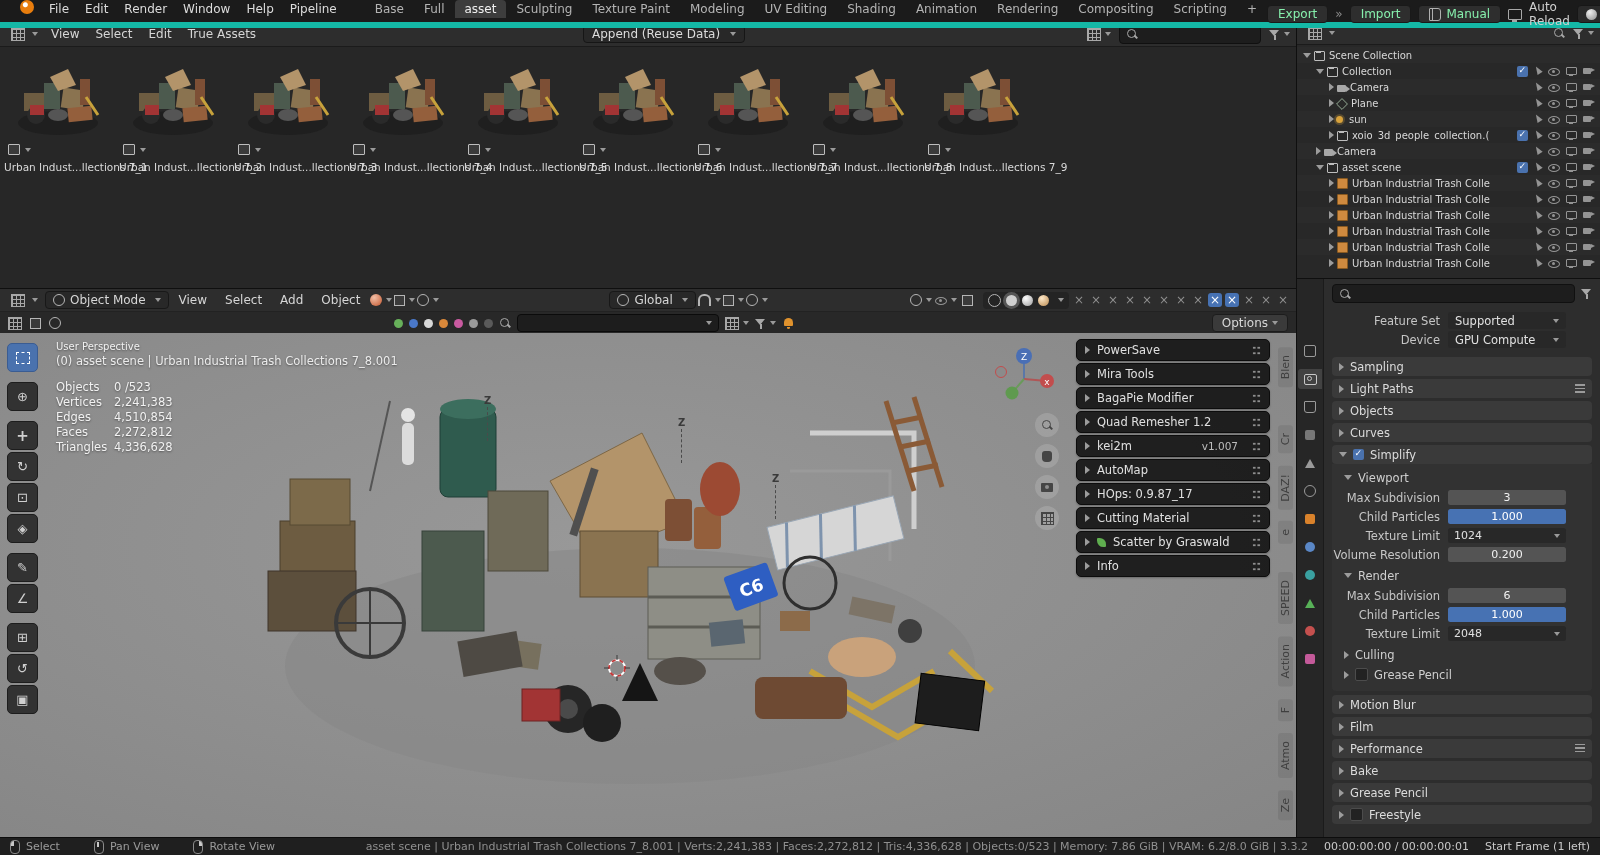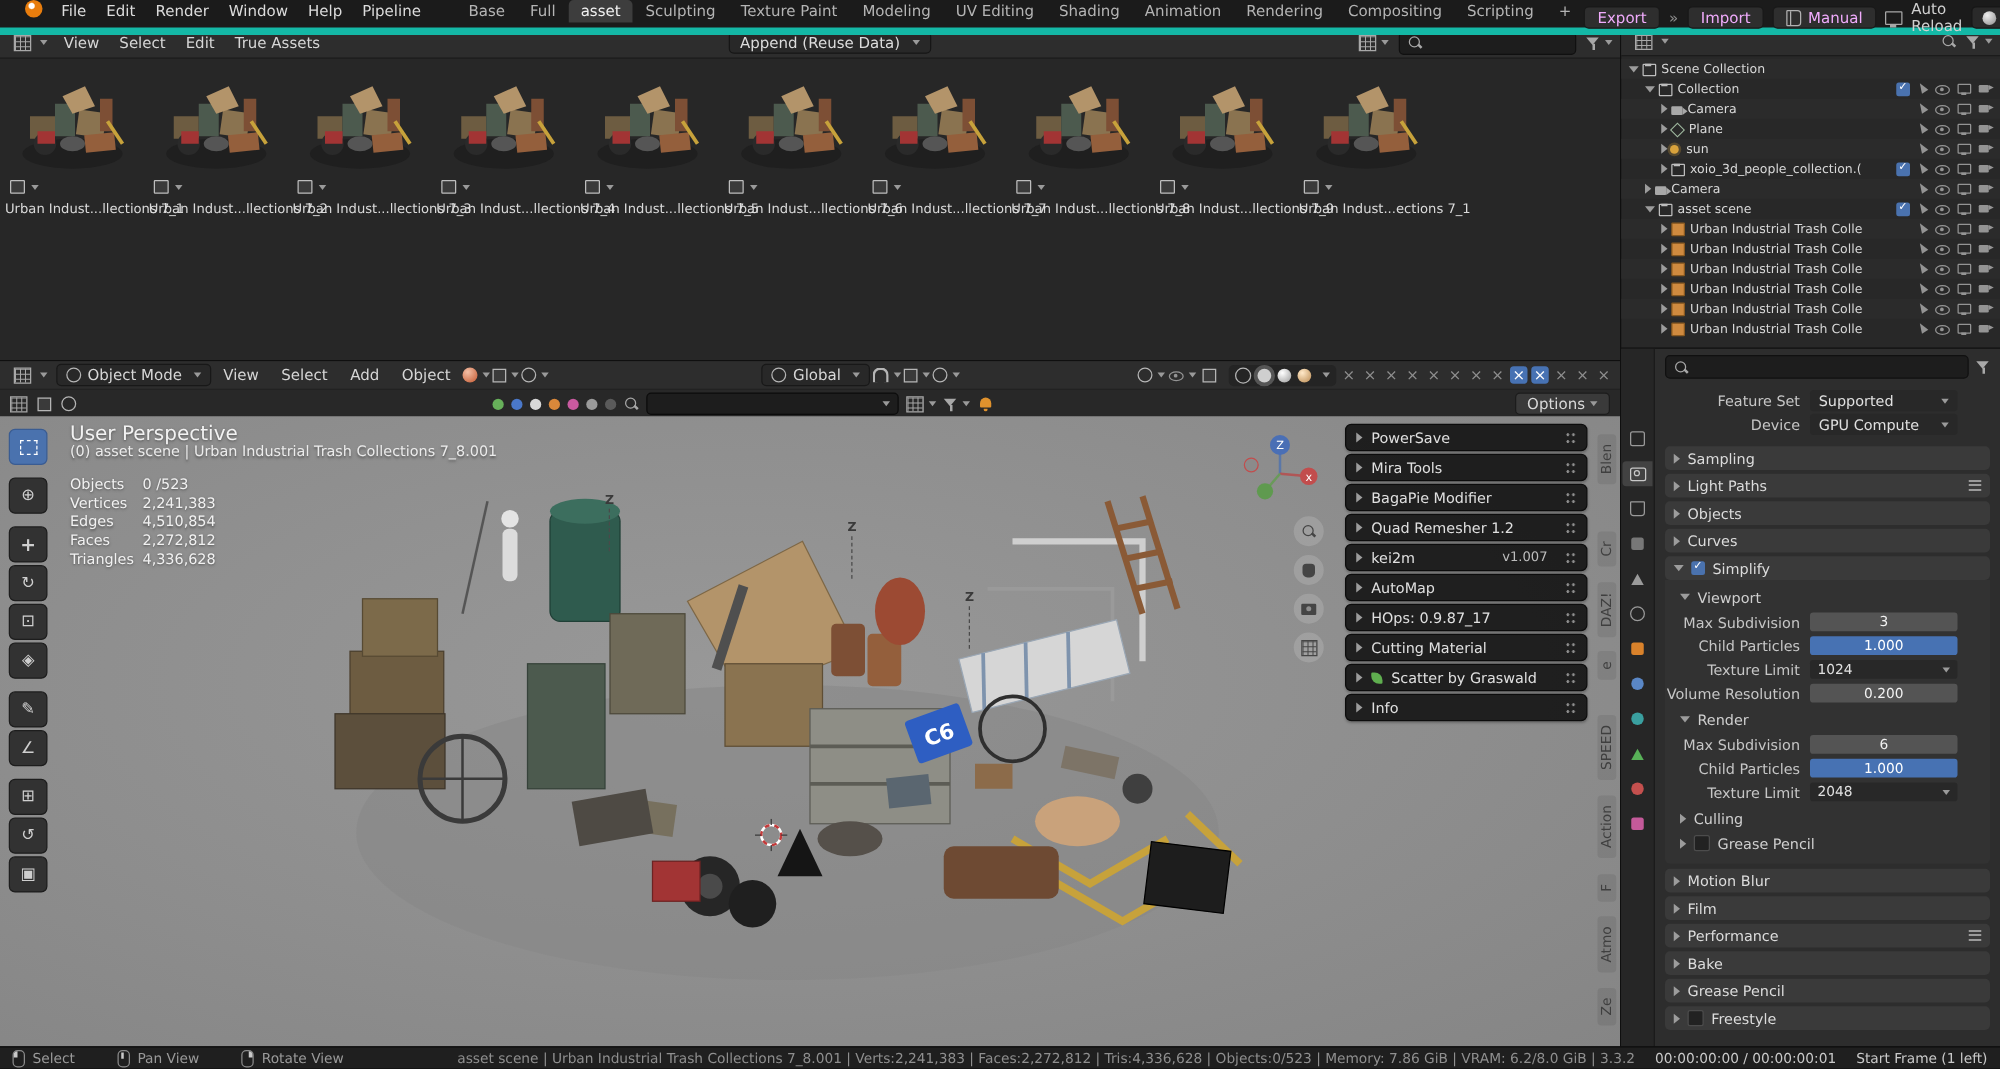--- a/index.html
+++ b/index.html
@@ -13,21 +13,21 @@
   .chk::after{content:"✓";position:absolute;left:1.5px;top:-1px;font-size:9px;color:#fff}
   .chk-off{width:11px;height:11px;background:#222;border:1px solid #4c4c4c;border-radius:2px;flex:none}
   
   .topbar{position:absolute;left:0;top:0;right:0;height:22px;background:#1b1b1b;border-bottom:6px solid #14b8a6;display:flex;align-items:flex-start;padding:0 18px;z-index:5}
   .logo{width:14px;height:14px;border-radius:50%;background:radial-gradient(circle at 38% 34%,#fff 0 2px,#e87d0d 3px 100%);margin:0 7px 0 2px;flex:none}
   .tb-menu{padding:2px 8px;color:#dcdcdc}
   .tabs{display:flex;margin-left:20px;align-items:center}
   .tab{padding:2px 10px;color:#b4b4b4;border-radius:4px 4px 0 0;white-space:nowrap}
   .tab.active{background:#3d3d3d;color:#f0f0f0}
   .tb-right{margin-left:auto;display:flex;align-items:center;gap:7px;padding-right:4px}
-  .btn{background:#2e2e2e;border:1px solid #191919;border-radius:4px;padding:1px 10px;color:#f0abfc;display:flex;align-items:center;gap:5px;white-space:nowrap}
+  .btn{background:#2e2e2e;border:1px solid #191919;border-radius:4px;padding:1px 10px;color:#86efac;display:flex;align-items:center;gap:5px;white-space:nowrap}
   .chevs::before{content:"»";color:#8a8a8a;font-size:12px}
   .field{background:#2a2a2a;border:1px solid #171717;border-radius:4px;padding:1px 8px;display:flex;align-items:center;gap:6px;white-space:nowrap}
   .g-book{width:10px;height:11px;border:1px solid #b0b0b0;border-radius:1px 3px 3px 1px;position:relative}
   .g-book::after{content:"";position:absolute;left:2px;top:0;bottom:0;width:1px;background:#b0b0b0}
   .g-screen{width:12px;height:9px;border:1px solid #a8a8a8;border-radius:1px;position:relative}
   .g-screen::after{content:"";position:absolute;left:3px;bottom:-3px;width:5px;height:2px;background:#a8a8a8}
   .g-orb{width:11px;height:11px;border-radius:50%;background:radial-gradient(circle at 35% 30%,#eee,#8c8c8c)}
   
   .ed-header{height:24px;background:#2d2d2d;display:flex;align-items:center;padding:0 6px;border-bottom:1px solid #1b1b1b;position:relative}
   .edtype{display:flex;align-items:center;gap:3px;padding:1px 5px;border-radius:3px}
@@ -373,30 +373,20 @@
         <div class="asset-cell">
           <div class="thumb"><svg viewBox="0 0 96 86" width="96" height="86">
                 <use href="#tjunk"></use>
               </svg>
             <span class="badge">
                 <span class="g-asset"></span>
                 <span class="caret"></span>
               </span></div>
           <div class="a-label">Urban Indust...llections 7_9</div>
         </div>
-        <div class="asset-cell">
-          <div class="thumb"><svg viewBox="0 0 96 86" width="96" height="86">
-                <use href="#tjunk"></use>
-              </svg>
-            <span class="badge">
-                <span class="g-asset"></span>
-                <span class="caret"></span>
-              </span></div>
-          <div class="a-label">Urban Indust...ections 7_1</div>
-        </div>
       </div>
     </div>
   </div>
 
   <div class="outliner">
     <div class="ol-header">
       <span class="edtype">
           <span class="g-grid"></span>
           <span class="caret"></span>
         </span>
@@ -919,21 +909,21 @@
           <line x1="13" y1="21" x2="13" y2="26" stroke="#3a3a3a"></line>
         <line x1="0" y1="13" x2="5" y2="13" stroke="#3a3a3a"></line>
           <line x1="21" y1="13" x2="26" y2="13" stroke="#3a3a3a"></line>
       </svg>
 
       <div class="zmark" style="left:484px;top:62px"><span>Z</span></div>
       <div class="zmark" style="left:678px;top:84px"><span>Z</span></div>
       <div class="zmark" style="left:772px;top:140px"><span>Z</span></div>
 
       <div class="ov">
-        <div style="font-size:16px">User Perspective</div>
+        <div style="font-size:10px">User Perspective</div>
         <div class="ov-ctx">(0) asset scene | Urban Industrial Trash Collections 7_8.001</div>
         <div class="ov-stats">
           <div><span class="ov-l">Objects</span><span>0 /523</span></div>
           <div><span class="ov-l">Vertices</span><span>2,241,383</span></div>
           <div><span class="ov-l">Edges</span><span>4,510,854</span></div>
           <div><span class="ov-l">Faces</span><span>2,272,812</span></div>
           <div><span class="ov-l">Triangles</span><span>4,336,628</span></div>
         </div>
       </div>
 

